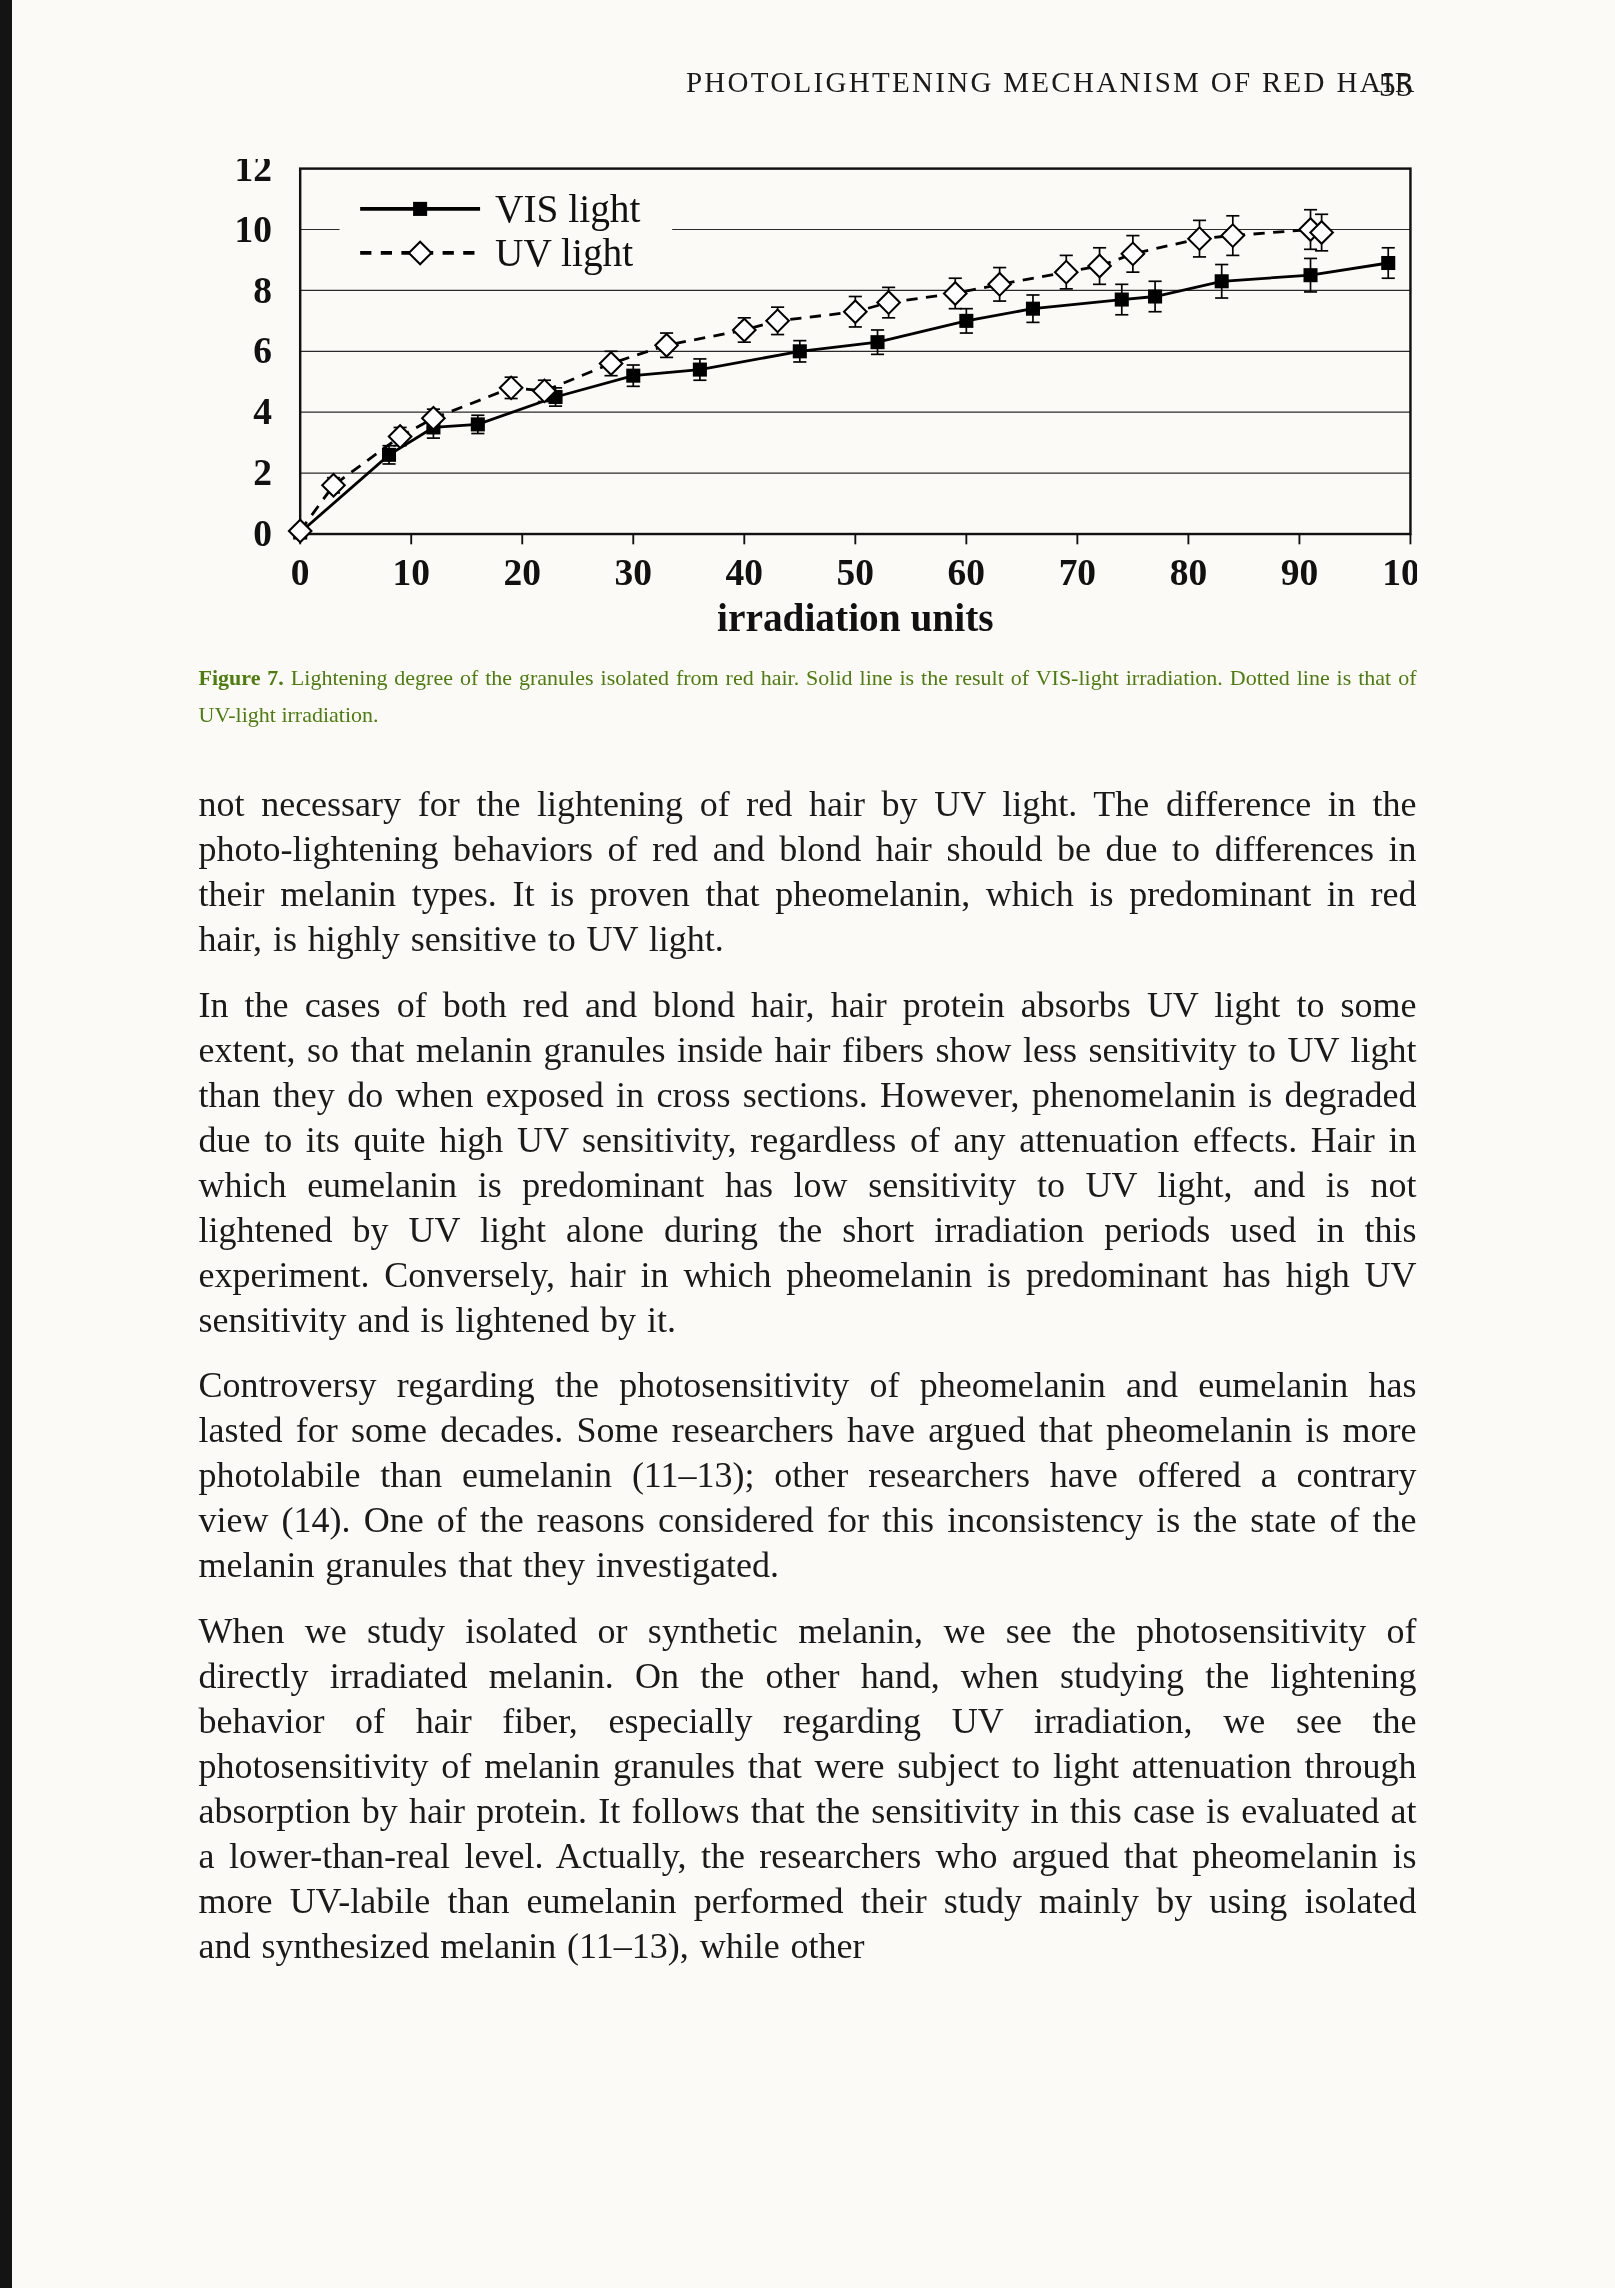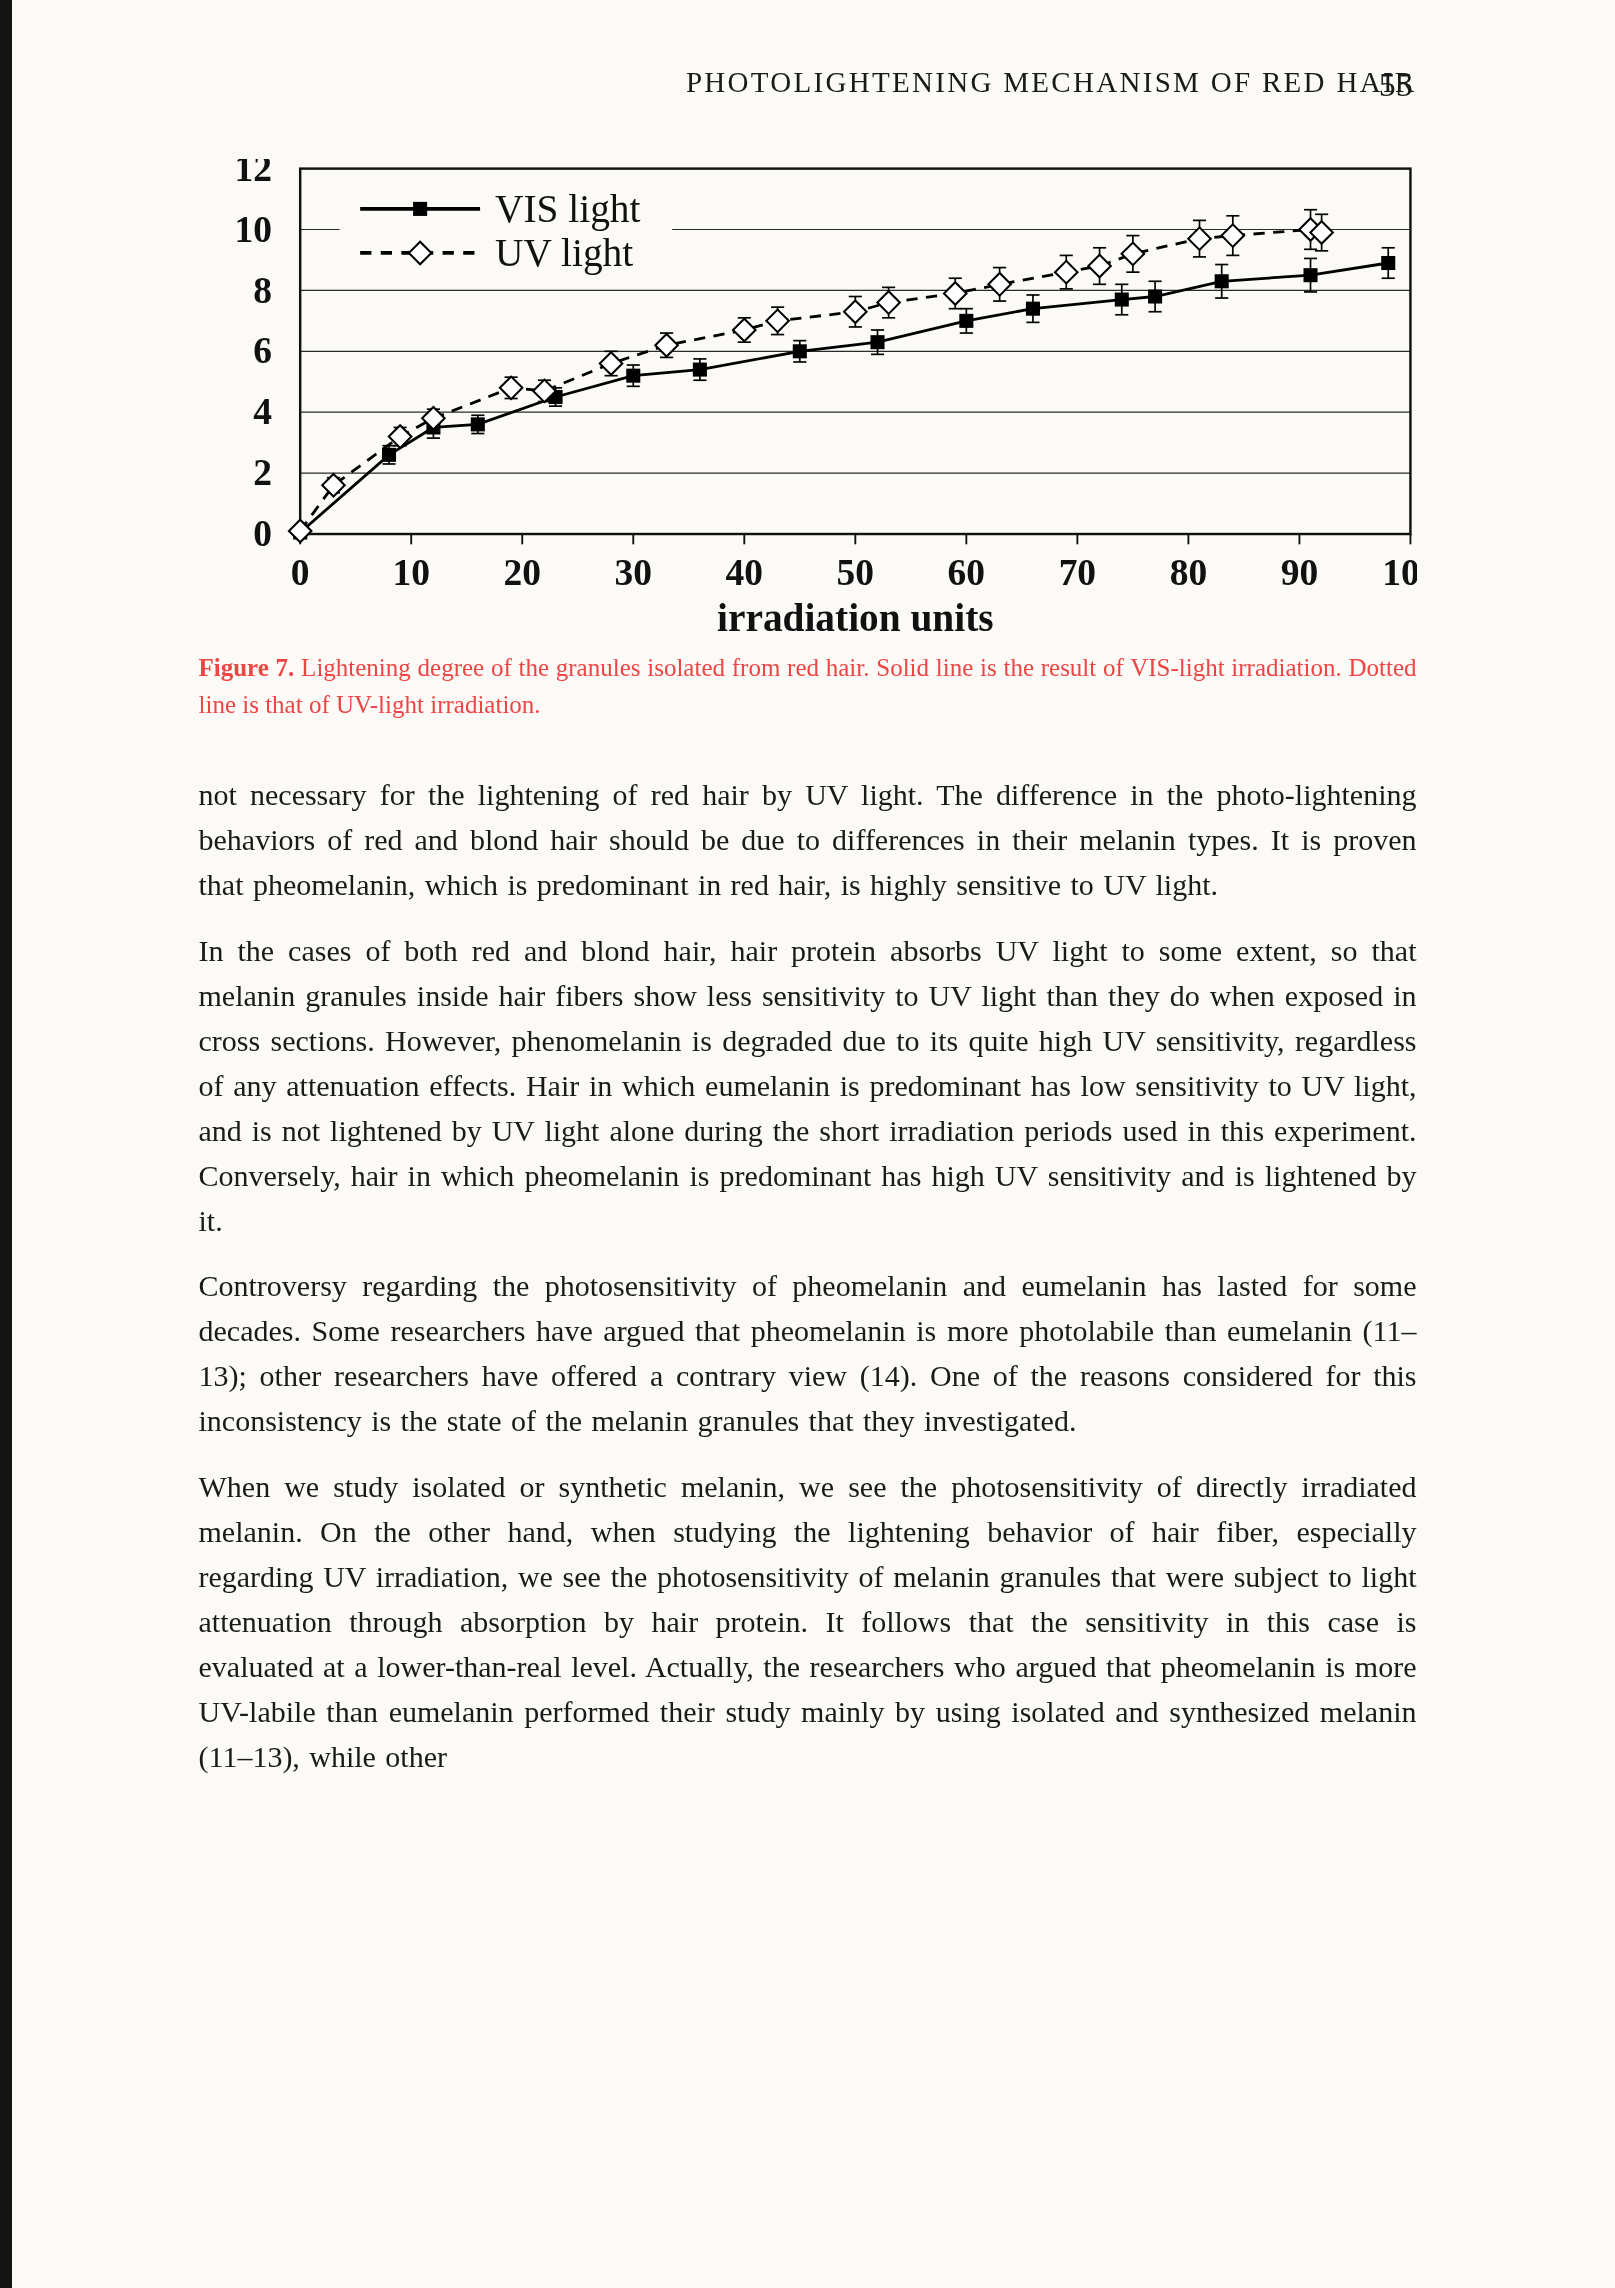--- a/index.html
+++ b/index.html
@@ -36,30 +36,30 @@
   .y-axis-title{
     font-size:45px;
     font-weight:600;
     letter-spacing:5.6px;
     margin-left:30px;
     margin-bottom:5.6px;
   }
   svg#chart{display:block;}
   svg text{font-family:"Liberation Serif", serif; fill:#111;}
   .caption{
-    margin:7px 0 0 0;
-    font-size:25px;
+    margin:17px 0 0 0;
+    font-size:22px;
     line-height:37px;
     text-align:justify;
-    color:#ef4444;
+    color:#4d7c0f;
   }
   .caption b{font-weight:700;}
   main.bodytext{margin-top:49px;}
   main.bodytext p{
-    font-size:30px;
+    font-size:36px;
     line-height:45px;
     text-align:justify;
     margin:0 0 20.6px 0;
     word-spacing:1.9px;
   }
 </style>
 </head>
 <body>
 
 <div class="scan-edge"></div>

